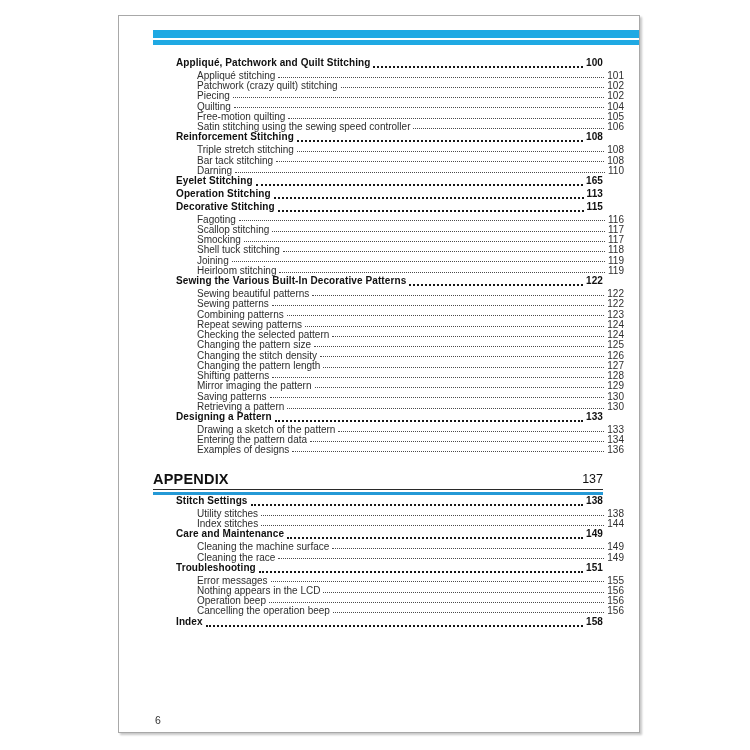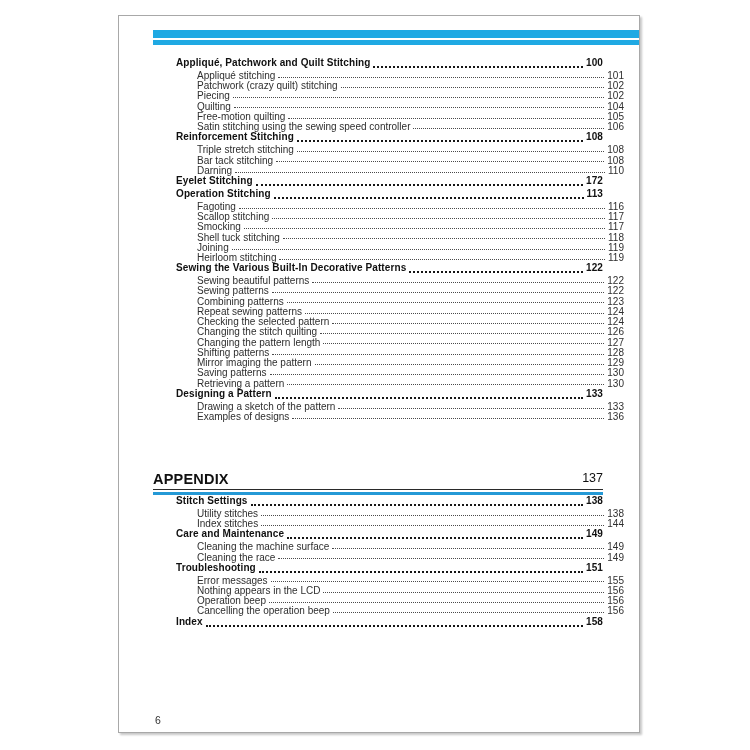--- a/index.html
+++ b/index.html
@@ -22,21 +22,21 @@
   .row .title{white-space:nowrap;}
   .row .leader{flex:1 1 auto;margin:0 3px 2.5px 3px;align-self:flex-end;height:0;}
   .row .pg{white-space:nowrap;}
 
   .row.l1{height:12.9px;color:#101010;font-size:10px;font-weight:bold;letter-spacing:0.1px;}
   .row.l1 .leader{border-bottom:2px dotted #151515;margin-bottom:2px;}
   .row.l2{height:10.25px;color:#2e2e2e;font-size:10px;padding-left:21px;}
   .row.l2 .leader{border-bottom:1.3px dotted #4a4a4a;}
 
   .appendix{position:absolute;left:34px;top:455px;width:450px;}
-  .appendix-head{display:flex;justify-content:space-between;align-items:flex-start;gap:48px;}
+  .appendix-head{display:flex;justify-content:space-between;align-items:center;gap:48px;}
   .appendix-title{font-size:14.5px;font-weight:bold;color:#101010;letter-spacing:0.2px;}
   .appendix-page{font-size:12.5px;font-weight:normal;color:#101010;}
   .appendix-rule{margin-top:2px;height:2px;border-top:1.3px solid #2a2a2a;
     border-bottom:3px solid var(--rule-color,#2499d6);}
 
   .footer-num{position:absolute;left:36px;top:698px;font-size:10.5px;color:#333;}
 </style>
 </head>
 <body>
 
@@ -99,27 +99,32 @@
           <span class="pg">108</span>
         </div>
         <div class="row l2">
           <span class="title">Darning</span>
           <span class="leader"></span>
           <span class="pg">110</span>
         </div>
         <div class="row l1">
           <span class="title">Eyelet Stitching</span>
           <span class="leader"></span>
-          <span class="pg">172</span>
+          <span class="pg">165</span>
         </div>
         <div class="row l1">
           <span class="title">Operation Stitching</span>
           <span class="leader"></span>
           <span class="pg">113</span>
         </div>
+        <div class="row l1">
+          <span class="title">Decorative Stitching</span>
+          <span class="leader"></span>
+          <span class="pg">115</span>
+        </div>
         <div class="row l2">
           <span class="title">Fagoting</span>
           <span class="leader"></span>
           <span class="pg">116</span>
         </div>
         <div class="row l2">
           <span class="title">Scallop stitching</span>
           <span class="leader"></span>
           <span class="pg">117</span>
         </div>
@@ -167,21 +172,26 @@
           <span class="title">Repeat sewing patterns</span>
           <span class="leader"></span>
           <span class="pg">124</span>
         </div>
         <div class="row l2">
           <span class="title">Checking the selected pattern</span>
           <span class="leader"></span>
           <span class="pg">124</span>
         </div>
         <div class="row l2">
-          <span class="title">Changing the stitch quilting</span>
+          <span class="title">Changing the pattern size</span>
+          <span class="leader"></span>
+          <span class="pg">125</span>
+        </div>
+        <div class="row l2">
+          <span class="title">Changing the stitch density</span>
           <span class="leader"></span>
           <span class="pg">126</span>
         </div>
         <div class="row l2">
           <span class="title">Changing the pattern length</span>
           <span class="leader"></span>
           <span class="pg">127</span>
         </div>
         <div class="row l2">
           <span class="title">Shifting patterns</span>
@@ -205,20 +215,25 @@
         </div>
         <div class="row l1">
           <span class="title">Designing a Pattern</span>
           <span class="leader"></span>
           <span class="pg">133</span>
         </div>
         <div class="row l2">
           <span class="title">Drawing a sketch of the pattern</span>
           <span class="leader"></span>
           <span class="pg">133</span>
+        </div>
+        <div class="row l2">
+          <span class="title">Entering the pattern data</span>
+          <span class="leader"></span>
+          <span class="pg">134</span>
         </div>
         <div class="row l2">
           <span class="title">Examples of designs</span>
           <span class="leader"></span>
           <span class="pg">136</span>
         </div>
       </div>
 
     <div class="appendix">
       <div class="appendix-head">

